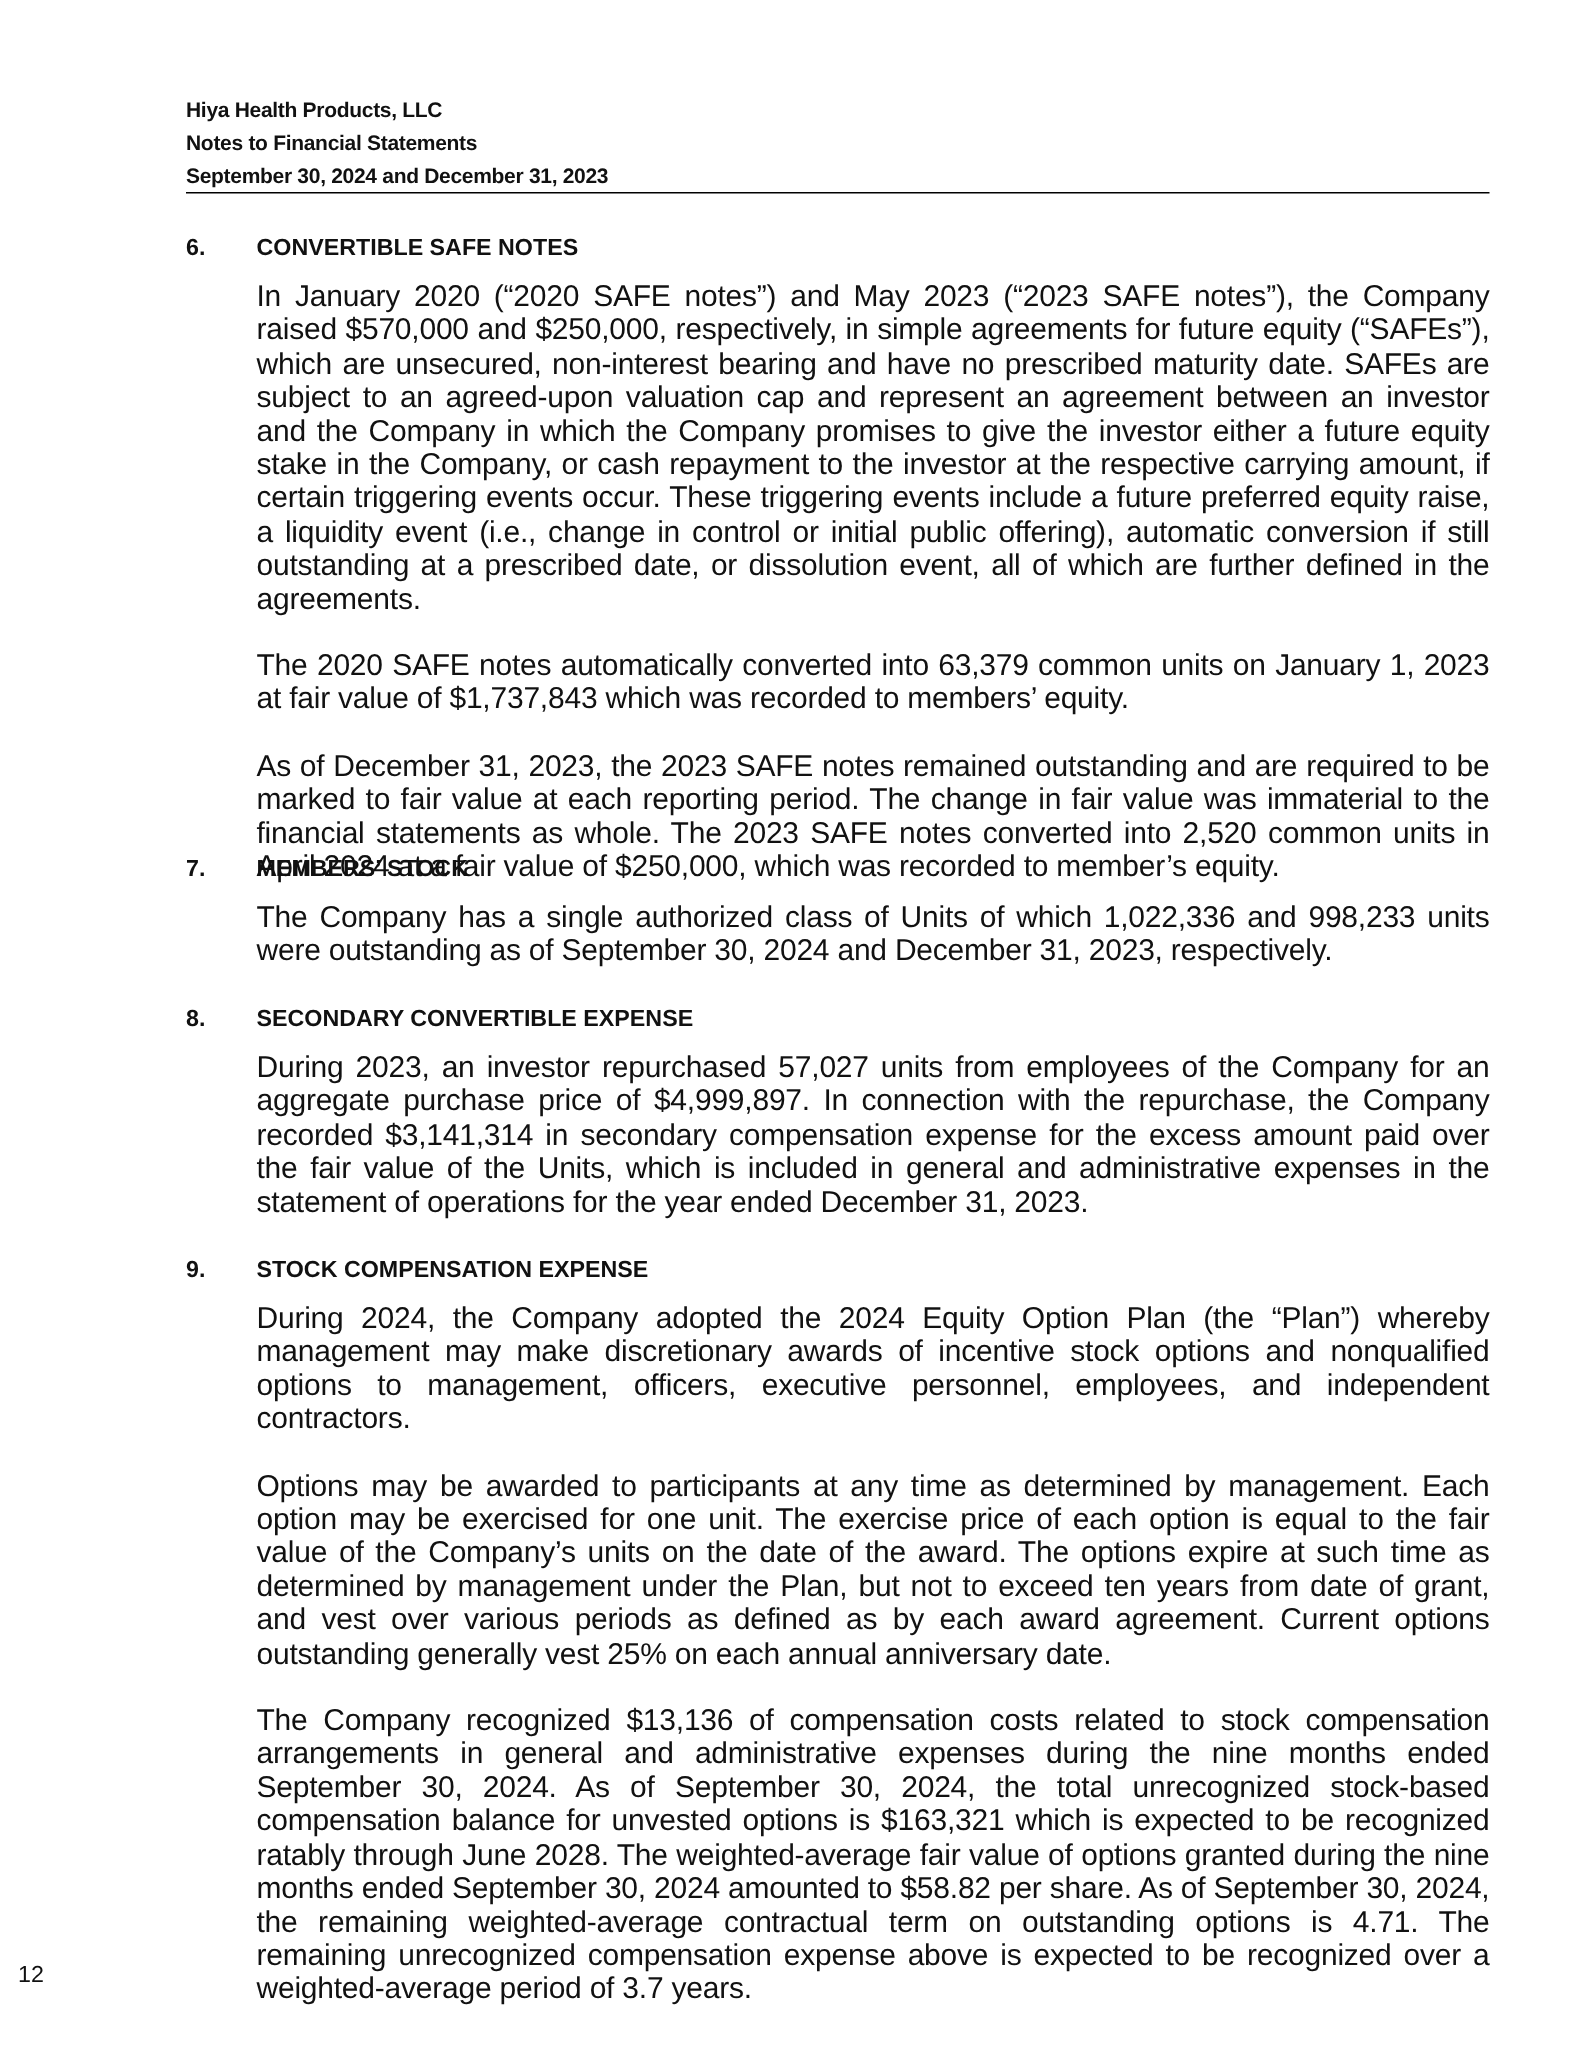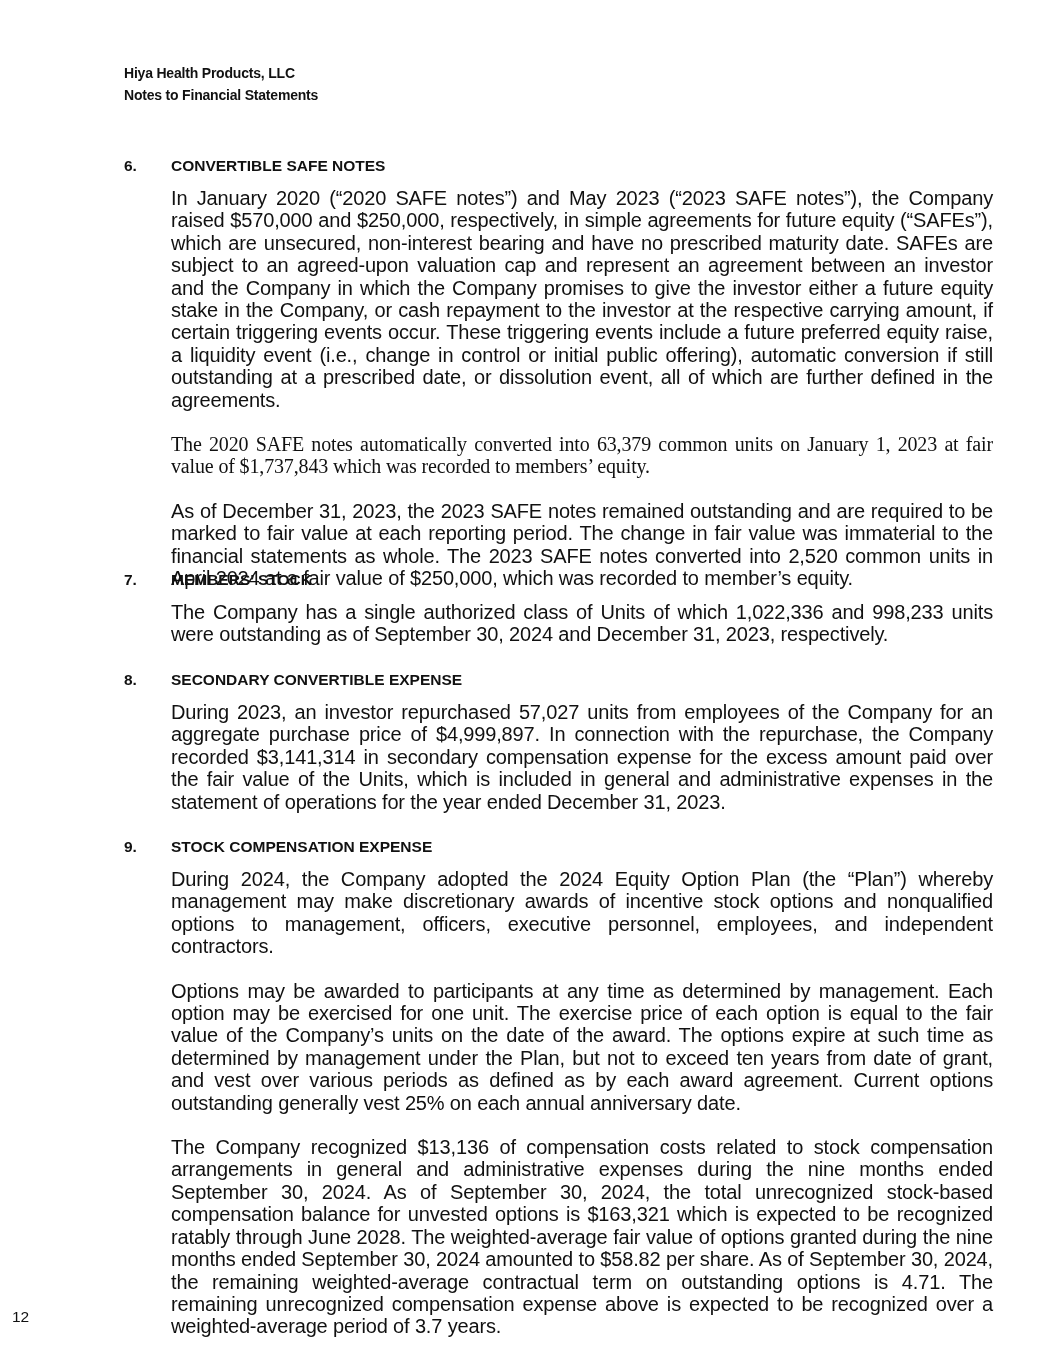--- a/index.html
+++ b/index.html
@@ -25,29 +25,30 @@
       position: absolute; left: 12px; width: 1055px; top: 1308px;
       text-align: left; font-size: 15.5px;
     }
   </style>
 </head>
 <body>
 
 <div class="header">
   <div class="line">Hiya Health Products, LLC</div>
   <div class="line">Notes to Financial Statements</div>
+  <div class="line rule"><span>September 30, 2024 and December 31, 2023</span></div>
 </div>
 
 <div class="section" style="top:156px;">
   <div class="sec-head">
     <span class="sec-num">6.</span>
     <span>CONVERTIBLE SAFE NOTES</span>
   </div>
   <p class="para" style="margin-top:11px;margin-bottom:0;">In January 2020 (“2020 SAFE notes”) and May 2023 (“2023 SAFE notes”), the Company raised $570,000 and $250,000, respectively, in simple agreements for future equity (“SAFEs”), which are unsecured, non-interest bearing and have no prescribed maturity date. SAFEs are subject to an agreed-upon valuation cap and represent an agreement between an investor and the Company in which the Company promises to give the investor either a future equity stake in the Company, or cash repayment to the investor at the respective carrying amount, if certain triggering events occur. These triggering events include a future preferred equity raise, a liquidity event (i.e., change in control or initial public offering), automatic conversion if still outstanding at a prescribed date, or dissolution event, all of which are further defined in the agreements.</p>
-  <p class="para" style="margin-top:22px;margin-bottom:0;font-family:Liberation Serif, serif;">The 2020 SAFE notes automatically converted into 63,379 common units on January 1, 2023 at fair value of $1,737,843 which was recorded to members’ equity.</p>
+  <p class="para" style="margin-top:22px;margin-bottom:0;">The 2020 SAFE notes automatically converted into 63,379 common units on January 1, 2023 at fair value of $1,737,843 which was recorded to members’ equity.</p>
   <p class="para" style="margin-top:22px;margin-bottom:0;">As of December 31, 2023, the 2023 SAFE notes remained outstanding and are required to be marked to fair value at each reporting period. The change in fair value was immaterial to the financial statements as whole.  The 2023 SAFE notes converted into 2,520 common units in April 2024 at a fair value of $250,000, which was recorded to member’s equity.</p>
 </div>
 
 <div class="section" style="top:570px;">
   <div class="sec-head">
     <span class="sec-num">7.</span>
     <span>MEMBERS’ STOCK</span>
   </div>
   <p class="para" style="margin-top:11px;margin-bottom:0;">The Company has a single authorized class of Units of which 1,022,336 and 998,233 units were outstanding as of September 30, 2024 and December 31, 2023, respectively.</p>
 </div>

